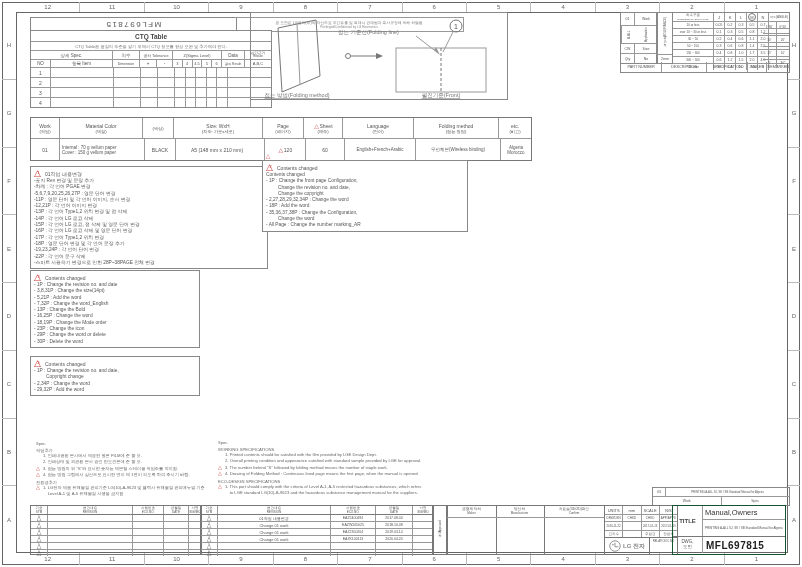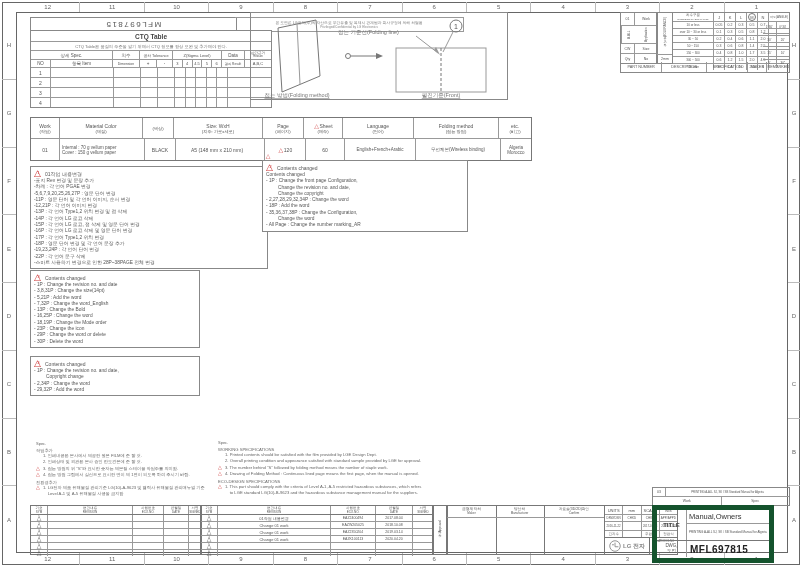--- a/index.html
+++ b/index.html
@@ -832,21 +832,21 @@
           <circle cx="8" cy="8" r="7" fill="none" stroke="#8a8a8a" stroke-width="1.2"></circle>
           <circle cx="5.3" cy="6.3" r="1.1" fill="#8a8a8a"></circle>
           <path d="M8 3.5 V9 H12.5" fill="none" stroke="#8a8a8a" stroke-width="1.2"></path>
         </svg>
         <span class="f6" style="color:#888;font-weight:bold">LG 전자</span>
       </div>
       <div style="width:27px;border-left:1px solid #777;font-size:2.8px;text-align:center;padding-top:1px">RELATION C.NO</div>
     </div>
   </div>
 
-  <div class="abs" style="left:652px;top:505px;width:112px;height:48px;border:5px solid #14532d">
+  <div class="abs" style="left:672px;top:505px;width:112px;height:48px;border:1px solid #14532d">
     <div class="flex" style="height:30px;border-bottom:1px solid #777">
       <div class="cc f6 br" style="width:29px;font-weight:bold;color:#444">TITLE</div>
       <div class="col" style="flex:1">
         <div class="bb" style="height:13px;display:flex;align-items:center;padding-left:2px;font-size:7.5px;color:#333">Manual,Owners</div>
         <div style="flex:1;display:flex;align-items:center;padding-left:2px;font-size:3px;white-space:nowrap">PRINTING A-ALL SJ, SK / SB Standard Manual for Algeria</div>
       </div>
     </div>
     <div class="flex" style="height:16px">
       <div class="col cc br" style="width:29px;line-height:1.1">
         <span class="f45">DWG,</span>

